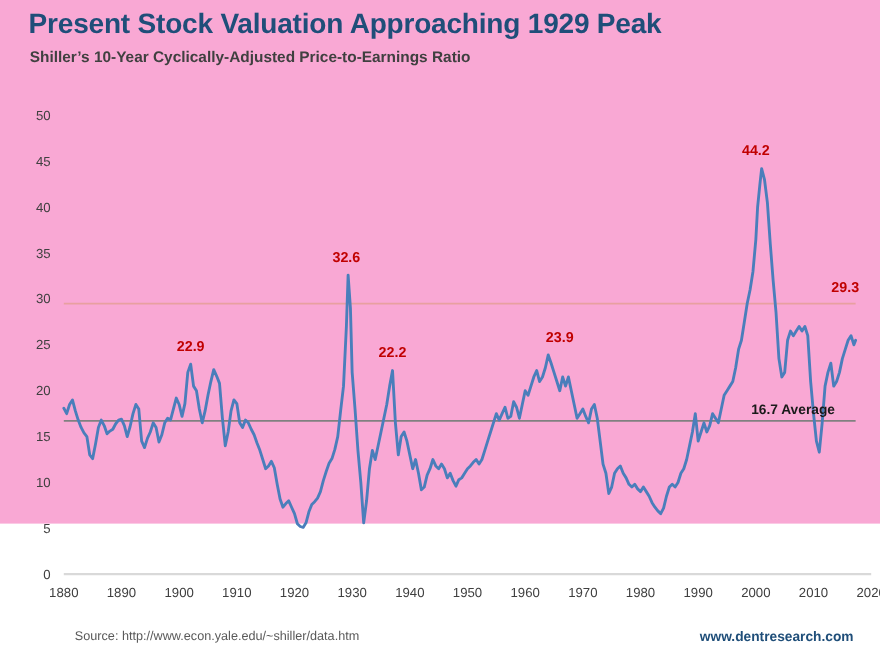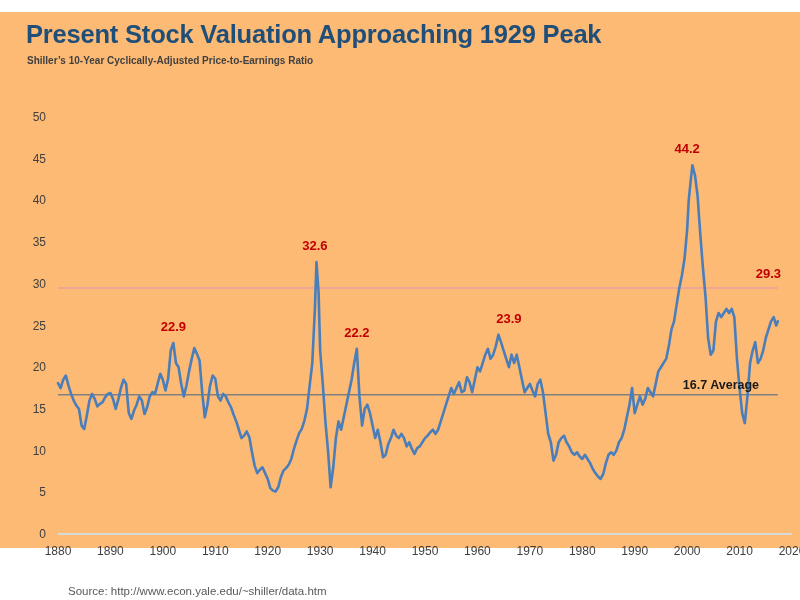--- a/index.html
+++ b/index.html
@@ -9,39 +9,39 @@
   }
   body {
     width: 800px;
     height: 600px;
     font-family: "Liberation Sans", sans-serif;
     position: relative;
     overflow: hidden;
   }
   #page {
     position: absolute;
-    left: 0; top: 12px;
-    width: 800px; height: 536px;
-    background: #fdba74;
+    left: 0; top: 0;
+    width: 800px; height: 476px;
+    background: #f9a8d4;
   }
   .title {
     position: absolute;
     left: 26px;
     top: 8px;
     font-size: 25.5px;
     font-weight: bold;
     color: #1f4e79;
     letter-spacing: -0.2px;
     white-space: nowrap;
   }
   .subtitle {
     position: absolute;
     left: 27px;
     top: 43px;
-    font-size: 10px;
+    font-size: 14px;
     font-weight: bold;
     color: #404040;
     white-space: nowrap;
   }
   .plot-wrap {
     position: absolute;
     left: 0;
     top: 0;
     width: 800px;
     height: 600px;
@@ -148,14 +148,15 @@
           <text x="687.1428571428571" y="141.372" class="annot" fill="#c00000">44.2</text>
           <text x="768.4071428571428" y="265.63800000000003" class="annot" fill="#c00000">29.3</text>
         </g>
       <g id="reflabels">
           <text x="682.8442857142855" y="376.722" class="avg-label">16.7 Average</text>
         </g>
     </svg>
   </div>
 
   <div class="source">Source: http://www.econ.yale.edu/~shiller/data.htm</div>
+  <div class="brand">www.dentresearch.com</div>
 
 </div>
 
 </body></html>

